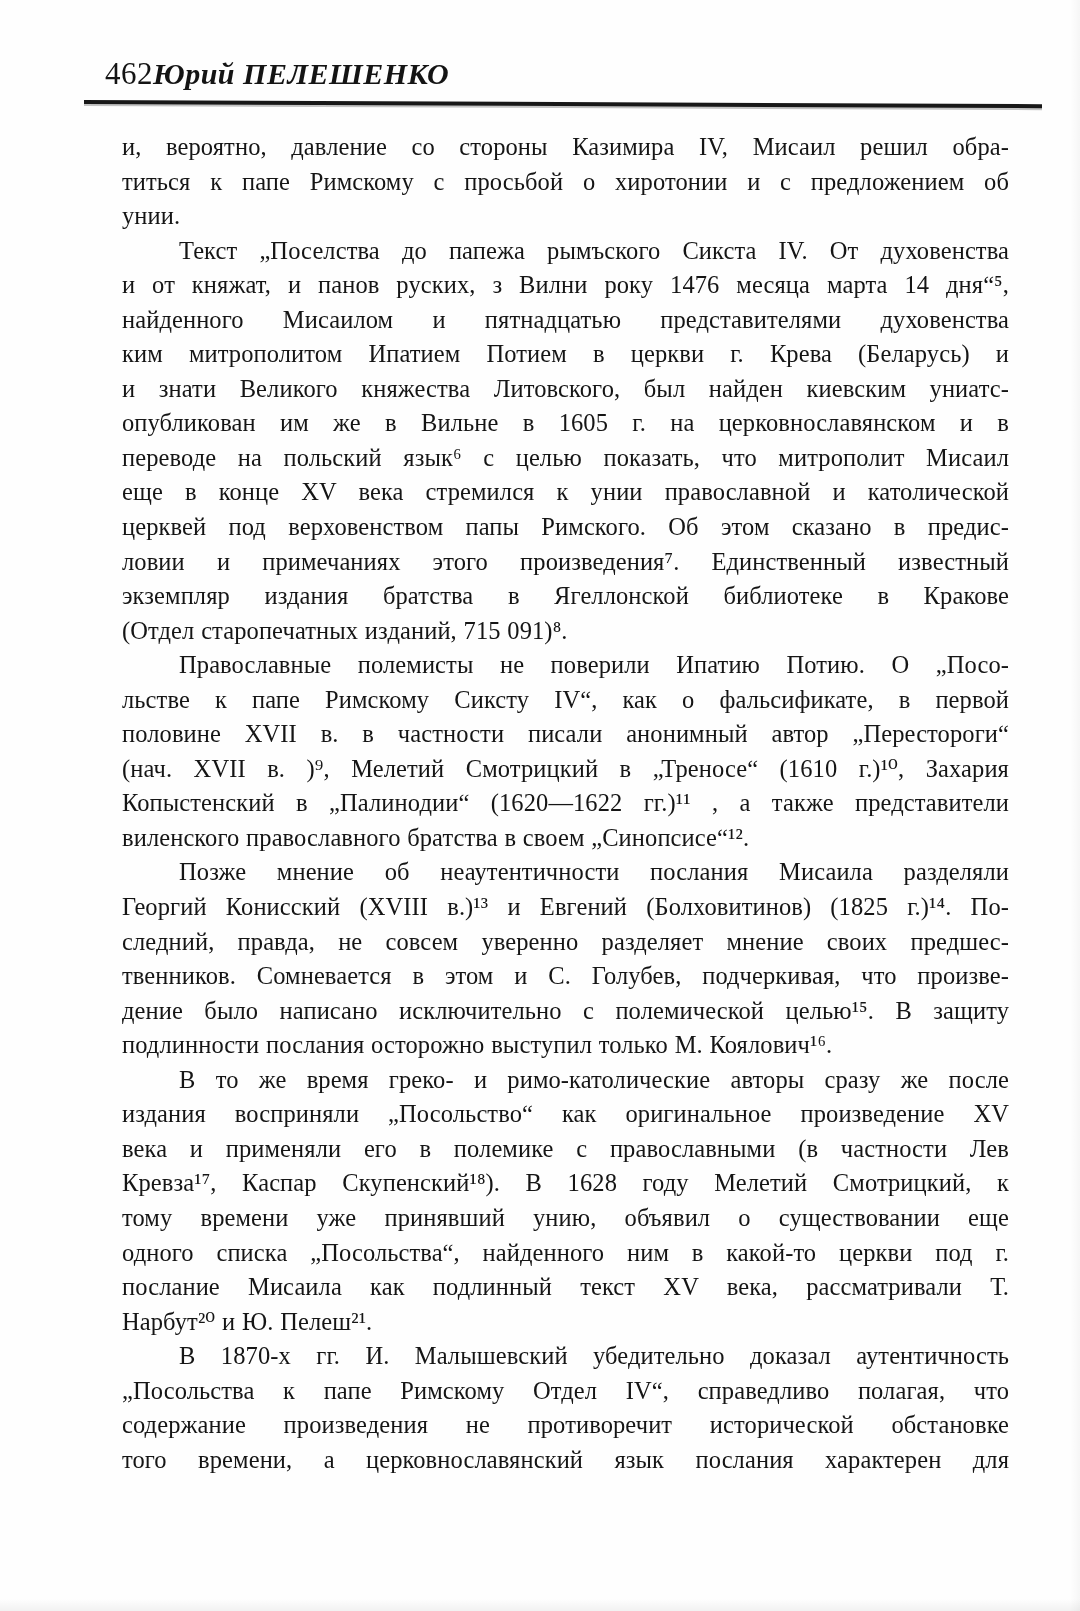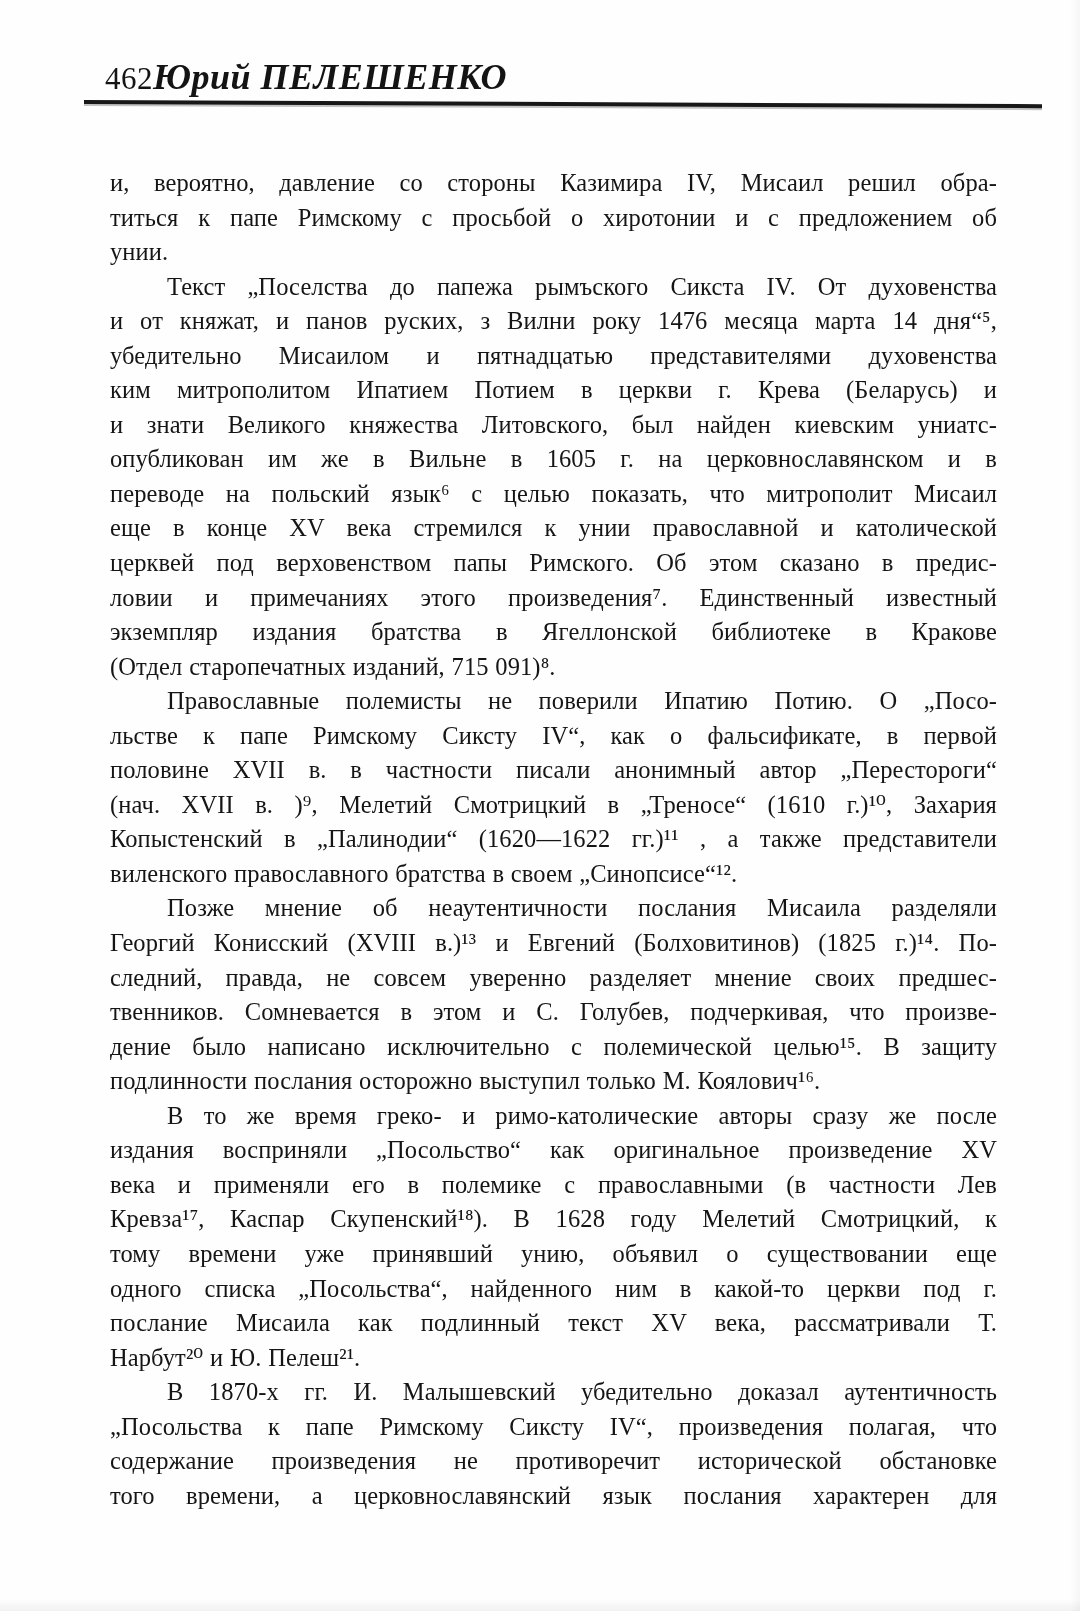--- a/index.html
+++ b/index.html
@@ -31,43 +31,42 @@
     align-items: baseline;
   }
   .page-number {
     font-size: 31px;
     letter-spacing: 0.5px;
     color: #141414;
   }
   .running-head {
     font-style: italic;
     font-weight: bold;
-    font-size: 36px;
+    font-size: 30px;
     letter-spacing: 0.5px;
     color: #141414;
     padding-right: 2px;
   }
   .header-rule {
     position: absolute;
     top: 100px;
     left: 84px;
     width: 958px;
     height: 4px;
     background: #181818;
     transform: rotate(0.25deg);
     transform-origin: left center;
     box-shadow: 0 2px 0 rgba(20,20,20,0.25);
   }
   
   .page-body {
     position: absolute;
     top: 130px;
-    left: 110px;
+    left: 122px;
     width: 887px;
-    margin-top: 36px;
   }
   .paragraph { margin: 0; }
   .line {
     font-size: 24.5px;
     line-height: 34.55px;
     text-align: justify;
     text-align-last: justify;
     letter-spacing: 0.1px;
     word-spacing: 0.5px;
     white-space: normal;
@@ -111,21 +110,21 @@
 
   <main class="page-body">
       <div class="paragraph">
         <div class="line">и, вероятно,  давление со стороны Казимира IV, Мисаил решил  обра-</div>
         <div class="line">титься к папе Римскому с просьбой о хиротонии и с предложением об</div>
         <div class="line para-last">унии.</div>
       </div>
       <div class="paragraph indent">
         <div class="line">Текст „Поселства до папежа рымъского Сикста IV. От духовенства</div>
         <div class="line">и от княжат, и панов руских, з Вилни року 1476 месяца марта 14 дня“⁵,</div>
-        <div class="line">убедительно  Мисаилом и пятнадцатью представителями духовенства</div>
+        <div class="line">найденного  Мисаилом и пятнадцатью представителями духовенства</div>
         <div class="line">ким митрополитом Ипатием Потием  в церкви г. Крева (Беларусь) и</div>
         <div class="line">и знати Великого княжества Литовского, был найден киевским униатс-</div>
         <div class="line">опубликован им же в Вильне в 1605 г. на церковнославянском и в</div>
         <div class="line">переводе на польский язык⁶ с целью показать, что митрополит Мисаил</div>
         <div class="line">еще в конце XV века стремился к унии православной и католической</div>
         <div class="line">церквей под верховенством папы Римского. Об этом сказано в предис-</div>
         <div class="line">ловии и примечаниях этого произведения⁷. Единственный известный</div>
         <div class="line">экземпляр издания братства в Ягеллонской библиотеке в Кракове</div>
         <div class="line para-last">(Отдел старопечатных изданий, 715 091)⁸.</div>
       </div>
@@ -150,21 +149,21 @@
         <div class="line">издания восприняли „Посольство“ как оригинальное произведение XV</div>
         <div class="line">века и применяли его в полемике с православными (в частности Лев</div>
         <div class="line">Кревза¹⁷, Каспар Скупенский¹⁸). В 1628 году Мелетий Смотрицкий, к</div>
         <div class="line">тому времени  уже принявший унию, объявил о существовании еще</div>
         <div class="line">одного списка „Посольства“, найденного ним в какой-то церкви под г.</div>
         <div class="line">послание Мисаила как подлинный текст XV века, рассматривали Т.</div>
         <div class="line para-last">Нарбут²⁰ и Ю. Пелеш²¹.</div>
       </div>
       <div class="paragraph indent">
         <div class="line">В 1870-х гг. И. Малышевский убедительно доказал аутентичность</div>
-        <div class="line">„Посольства к папе Римскому Сиксту  IV“, произведения полагая, что</div>
+        <div class="line">„Посольства к папе Римскому Отдел  IV“, справедливо полагая, что</div>
         <div class="line">содержание произведения не противоречит исторической обстановке</div>
         <div class="line">того времени, а церковнославянский язык  послания характерен для</div>
       </div>
     </main>
 
   <div class="right-shade"></div>
   <div class="bottom-shade"></div>
 
 </div>
 

